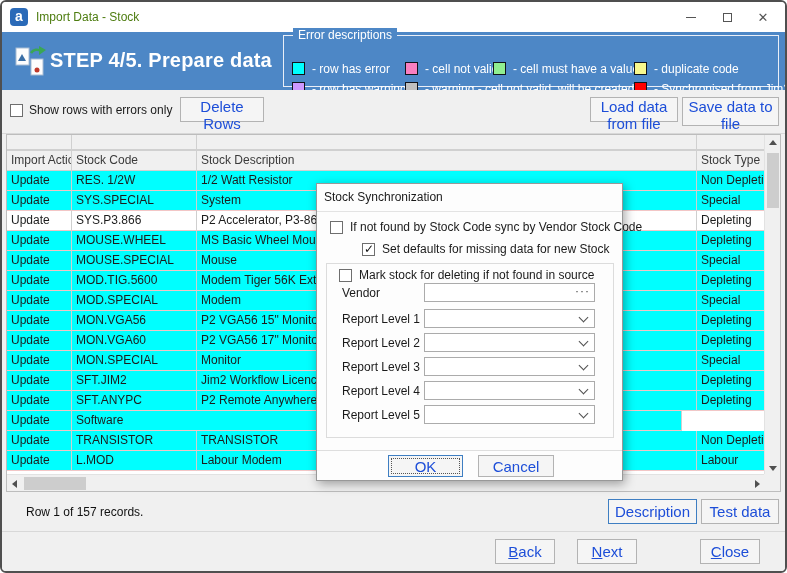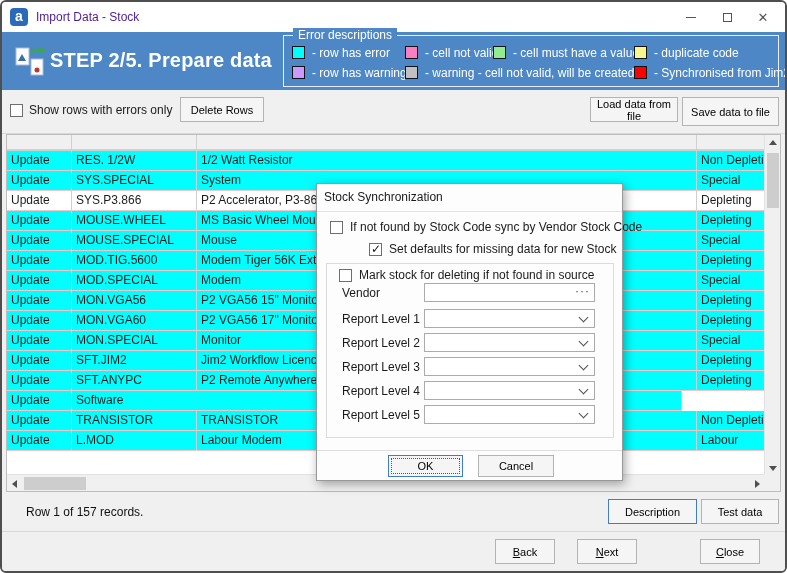--- a/index.html
+++ b/index.html
@@ -5,45 +5,45 @@
   * { box-sizing: border-box; margin: 0; padding: 0; }
   body { margin: 0; background: #fff; font-family: "Liberation Sans", "DejaVu Sans", sans-serif; }
   .window { position: relative; width: 787px; height: 573px; border: 2px solid #4f4f4f;
             border-radius: 6px; background: #f0f0f0; overflow: hidden; }
 
   
   .titlebar { position: absolute; left: 0; top: 0; width: 783px; height: 30px; background: #fff; }
   .app-icon { position: absolute; left: 8px; top: 6px; width: 18px; height: 18px; background: #2a6ab8;
               border-radius: 4px; color: #fff; font-weight: bold; font-size: 14px; text-align: center;
               line-height: 17px; }
-  .win-title { position: absolute; left: 34px; top: 8px; font-size: 12px; color: #4c1d95; }
+  .win-title { position: absolute; left: 34px; top: 8px; font-size: 12px; color: #4d7c0f; }
   .win-btns { position: absolute; right: 4px; top: 0; height: 30px; display: flex; }
   .win-btn { width: 36px; height: 30px; display: flex; align-items: center; justify-content: center; color: #555; }
   .glyph-min { width: 10px; height: 1px; background: #555; }
   .glyph-max { width: 9px; height: 9px; border: 1px solid #555; }
   .glyph-close { font-size: 13px; line-height: 1; }
 
   
   .header { position: absolute; left: 0; top: 30px; width: 783px; height: 58px; background: #4d87c6; }
   .step-icon { position: absolute; left: 13px; top: 11px; }
   .step-title { position: absolute; left: 48px; top: 17px; color: #fff; font-size: 20px; font-weight: 600; letter-spacing: .2px; }
   .legend { position: absolute; left: 281px; top: 3px; width: 496px; height: 52px; border: 1px solid #e9eef7; }
   .legend-title { position: absolute; left: 9px; top: -8px; background: #4d87c6; color: #fff; font-size: 12px; padding: 0 5px; }
-  .lg-item { position: absolute; display: flex; align-items: center; height: 15px; }
+  .lg-item { position: absolute; display: flex; align-items: center; height: 15px; margin-top: 16px; }
   .lg-sw { width: 13px; height: 13px; border: 1px solid #10131a; margin-right: 7px; flex: none; }
   .lg-label { color: #fff; font-size: 12px; white-space: nowrap; }
 
   
   .toolbar { position: absolute; left: 0; top: 88px; width: 783px; height: 44px; background: #f0f0f0;
              border-bottom: 1px solid #d8d8d8; }
   .cb { width: 13px; height: 13px; border: 1px solid #6e6e6e; background: #fff; position: relative; flex: none; }
   .cb.checked::after { content: "✓"; position: absolute; left: 1px; top: -2px; font-size: 12px; font-weight: bold; color: #101010; }
   .show-errors { position: absolute; left: 8px; top: 13px; display: flex; align-items: center; gap: 6px; }
   .show-errors span { font-size: 12px; color: #1a1a1a; }
-  .btn { background: #f5f5f5; border: 1px solid #b3b3b3; font-size: 11px; color: #000000;
+  .btn { background: #f5f5f5; border: 1px solid #b3b3b3; font-size: 15px; color: #1d4ed8;
          font-family: inherit; text-align: center; padding: 0; }
   .delete-rows { position: absolute; left: 178px; top: 7px; width: 84px; height: 25px; }
   .load-btn { position: absolute; right: 107px; top: 7px; width: 88px; height: 25px; }
   .save-btn { position: absolute; right: 6px; top: 7px; width: 97px; height: 29px; }
 
   
   .grid { position: absolute; left: 4px; top: 132px; width: 775px; height: 358px;
           border: 1px solid #bdbdbd; background: #fff; }
   .grid-content { position: absolute; left: 0; top: 0; width: 758px; height: 340px; overflow: hidden; background: #fff; }
   .band-row { display: flex; height: 16px; background: #f0f0f0; border-bottom: 1px solid #d0d0d0; }
@@ -81,21 +81,21 @@
   .nav { height: 25px; width: 60px; position: absolute; top: 7px; }
   .accel { text-decoration: underline; }
 
   
   .modal { position: absolute; left: 314px; top: 181px; width: 307px; height: 298px; background: #fdfdfd;
            border: 1px solid #989898; box-shadow: 2px 3px 10px rgba(0,0,0,.35); z-index: 5; }
   .modal-title { position: absolute; left: 7px; top: 6px; font-size: 12px; color: #1a1a1a; }
   .modal-sep1 { position: absolute; left: 0; top: 27px; width: 100%; height: 1px; background: #e3e3e3; }
   .opt { position: absolute; display: flex; align-items: center; gap: 7px; }
   .opt span { font-size: 12px; color: #1a1a1a; white-space: nowrap; }
-  .opt1 { left: 13px; top: 36px; text-align: right; } .opt2 { left: 20px; top: 58px; padding-left: 32px; }
+  .opt1 { left: 13px; top: 36px; text-align: right; } .opt2 { left: 13px; top: 58px; padding-left: 32px; }
   .groupbox { position: absolute; left: 9px; top: 79px; width: 288px; height: 175px; border: 1px solid #dcdcdc; }
   .mark-opt { left: 12px; top: 4px; }
   .fld-label { position: absolute; left: 15px; font-size: 12px; color: #1a1a1a; }
   .textfield { position: absolute; left: 97px; width: 171px; height: 19px; background: #fff;
                border: 1px solid #ababab; display: flex; align-items: center; }
   .textfield input { border: none; outline: none; flex: 1; height: 15px; font-size: 12px; font-family: inherit; min-width: 0; }
   .dots { font-size: 12px; color: #444; padding: 0 4px 3px 0; letter-spacing: 1px; }
   .combo { position: absolute; left: 97px; width: 171px; height: 19px; background: #fff;
            border: 1px solid #ababab; display: flex; align-items: center; justify-content: flex-end; }
   .chev { width: 7px; height: 7px; border-left: 1px solid #505050; border-bottom: 1px solid #505050;
@@ -128,21 +128,21 @@
 
   <div class="header">
     <svg class="step-icon" width="34" height="36" viewBox="0 0 34 36">
       <rect x="1" y="5" width="13" height="17" fill="#fdfdfd" stroke="#a8bdd4"></rect>
       <polygon points="3,18 7,11 11,18" fill="#3a6ea5"></polygon>
       <rect x="16" y="16" width="12" height="16" fill="#fdfdfd" stroke="#a8bdd4"></rect>
       <circle cx="22" cy="27" r="2.5" fill="#c0392b"></circle>
       <path d="M16 10 a7 7 0 0 1 10 -2" fill="none" stroke="#3aa655" stroke-width="2.5"></path>
       <polygon points="24,3 31,7 24,12" fill="#3aa655"></polygon>
     </svg>
-    <div class="step-title">STEP 2/5. Prepare data</div>
+    <div class="step-title">STEP 4/5. Prepare data</div>
 
     <div class="legend">
       <span class="legend-title">Error descriptions</span>
       <div class="lg-item" style="left:8px;top:9px">
         <span class="lg-sw" style="background: rgb(0, 255, 255);"></span>
         <span class="lg-label">- row has error</span>
       </div>
       <div class="lg-item" style="left:121px;top:9px">
         <span class="lg-sw" style="background: rgb(249, 127, 192);"></span>
         <span class="lg-label">- cell not valid</span>
@@ -181,20 +181,26 @@
   </div>
 
   <div class="grid">
     <div class="grid-content">
       <div class="band-row">
         <div class="hcell c0"></div>
         <div class="hcell c1"></div>
         <div class="hcell c2"></div>
         <div class="hcell c3" style="border-right:none"></div>
       </div>
+      <div class="head-row">
+        <div class="hcell c0">Import Actio</div>
+        <div class="hcell c1">Stock Code</div>
+        <div class="hcell c2">Stock Description</div>
+        <div class="hcell c3">Stock Type</div>
+      </div>
       <div>
           <div class="grow error">
             <div class="cell c0">Update</div>
             <div class="cell c1">RES. 1/2W</div>
             <div class="cell c2">1/2 Watt Resistor</div>
             <div class="cell c3">Non Depleting</div>
           </div>
           <div class="grow error">
             <div class="cell c0">Update</div>
             <div class="cell c1">SYS.SPECIAL</div>

